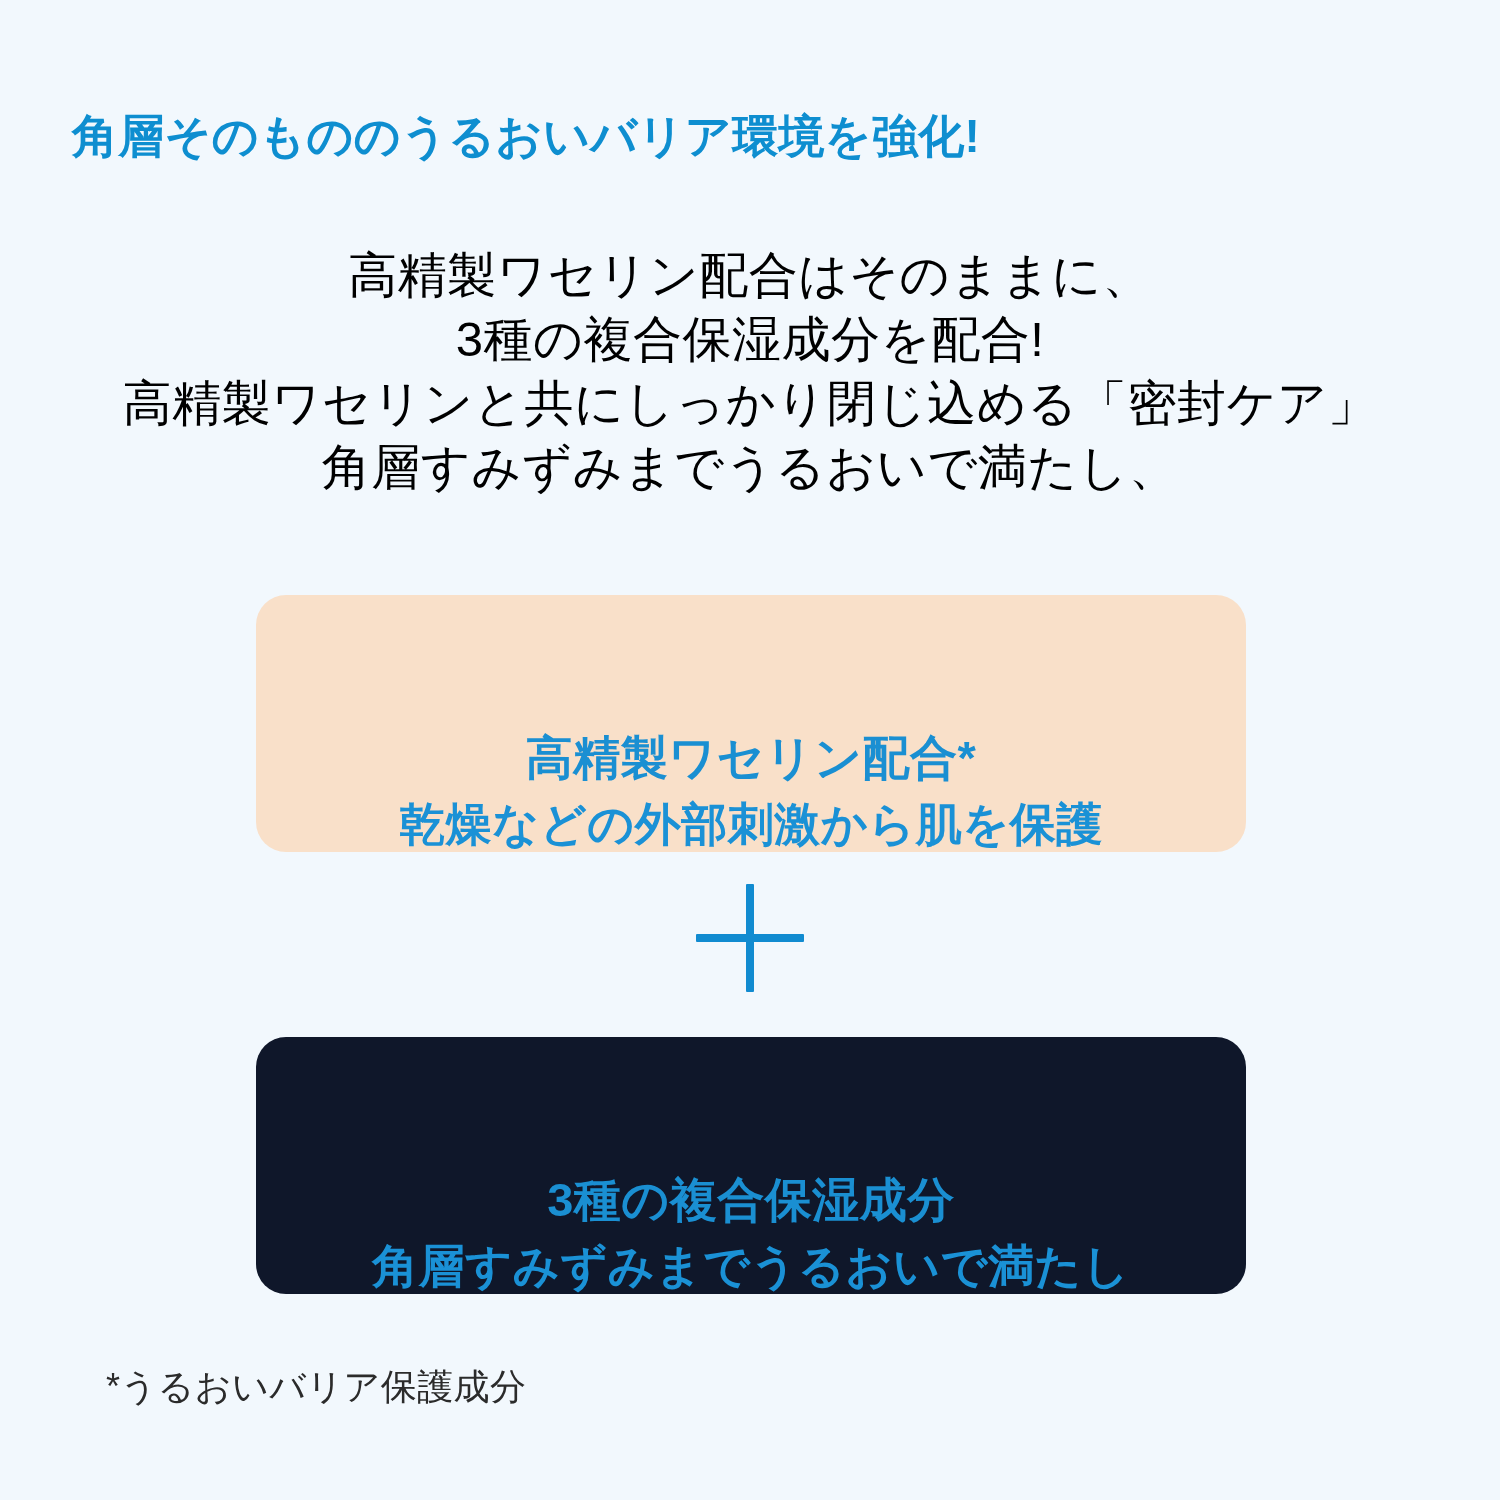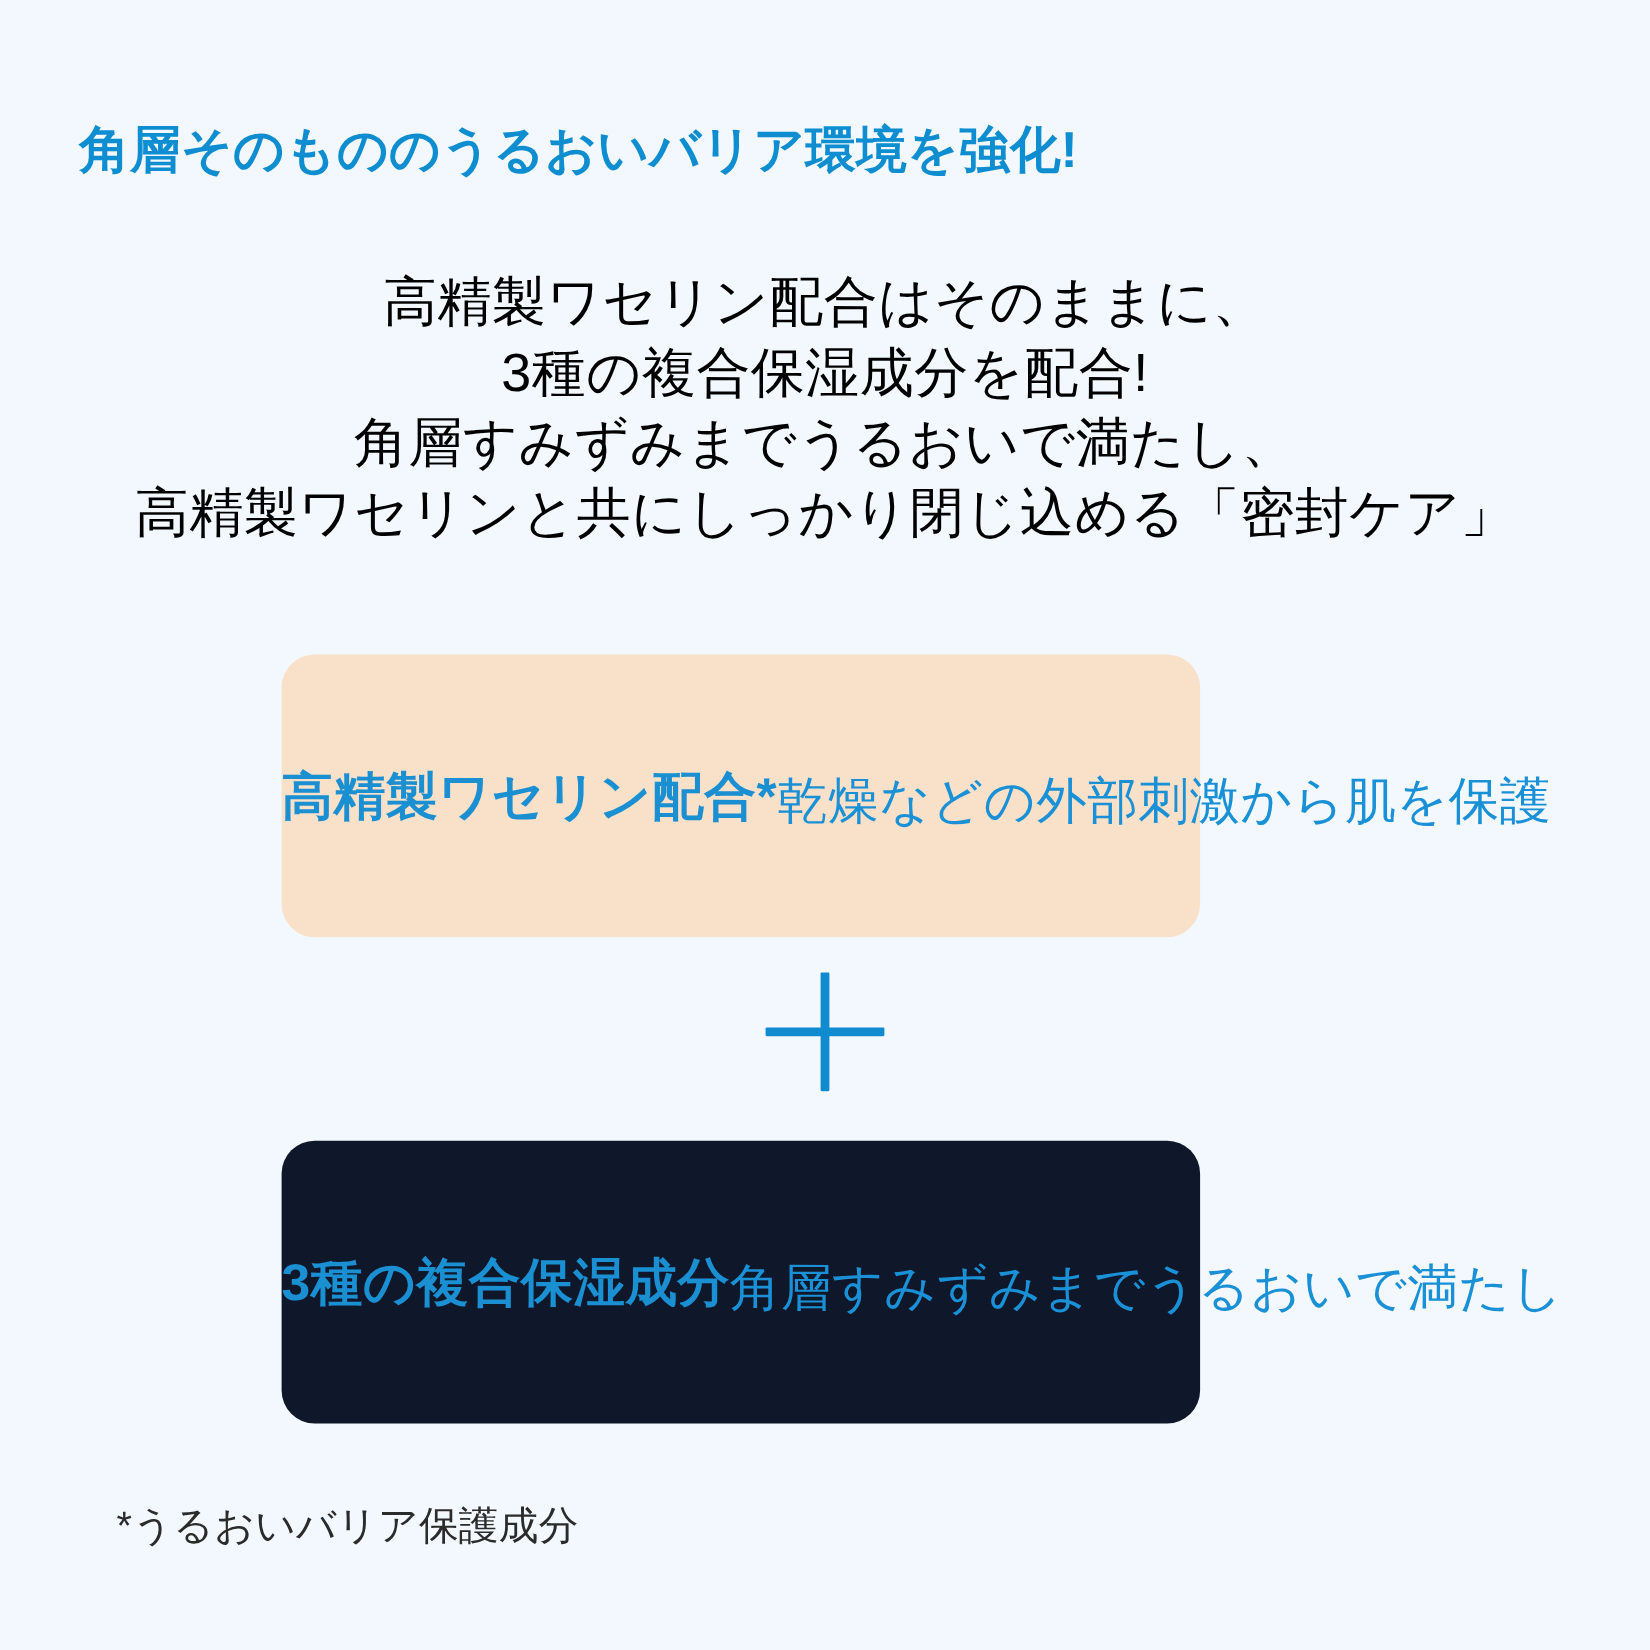--- a/index.html
+++ b/index.html
@@ -52,27 +52,27 @@
   }
   .lead .line {
     display: block;
     white-space: nowrap;
   }
 
   
   .card {
     position: absolute;
     left: 256px;
-    width: 835px;
+    width: 990px;
     border-radius: 30px;
     box-sizing: border-box;
     display: flex;
-    flex-direction: row;
+    flex-direction: column;
     align-items: center;
-    justify-content: flex-start;
+    justify-content: flex-end;
     text-align: center;
   }
   .card-peach {
     top: 595px;
     height: 257px;
     background: #F9E0C9;
   }
   .card-blue {
     top: 1027px;
     height: 257px;
@@ -83,21 +83,21 @@
     font-size: 47px;
     font-weight: 700;
     color: #1A8FD2;
     line-height: 1.22;
     letter-spacing: 0.01em;
     white-space: nowrap;
   }
   .card-sub {
     margin-top: 10px;
     font-size: 46px;
-    font-weight: 400;
+    font-weight: 700;
     color: #1A91D6;
     line-height: 1.22;
     letter-spacing: 0.01em;
     white-space: nowrap;
   }
 
   
   .plus {
     position: absolute;
     left: 696px;
@@ -139,22 +139,22 @@
 </head>
 <body>
 
 <div class="page">
 
   <h1 class="headline">角層そのもののうるおいバリア環境を強化!</h1>
 
   <div class="lead">
     <span class="line">高精製ワセリン配合はそのままに、</span>
     <span class="line">3種の複合保湿成分を配合!</span>
+    <span class="line">高精製ワセリンと共にしっかり閉じ込める「密封ケア」</span>
     <span class="line">角層すみずみまでうるおいで満たし、</span>
-    <span class="line">高精製ワセリンと共にしっかり閉じ込める「密封ケア」</span>
   </div>
 
   <div class="card card-peach">
     <div class="card-title">高精製ワセリン配合*</div>
     <div class="card-sub">乾燥などの外部刺激から肌を保護</div>
   </div>
 
   <div class="plus">
     <span class="bar-h"></span>
     <span class="bar-v"></span>

